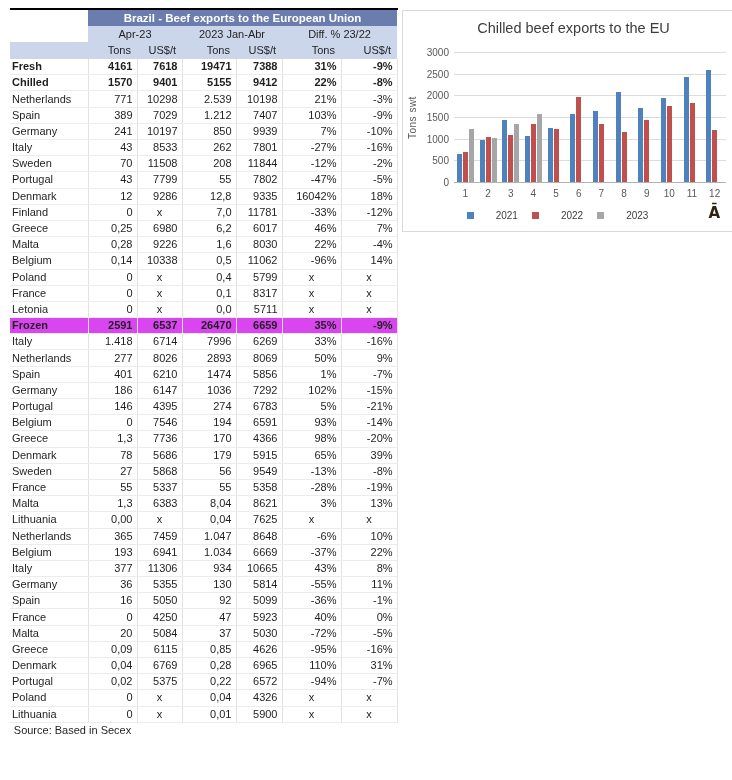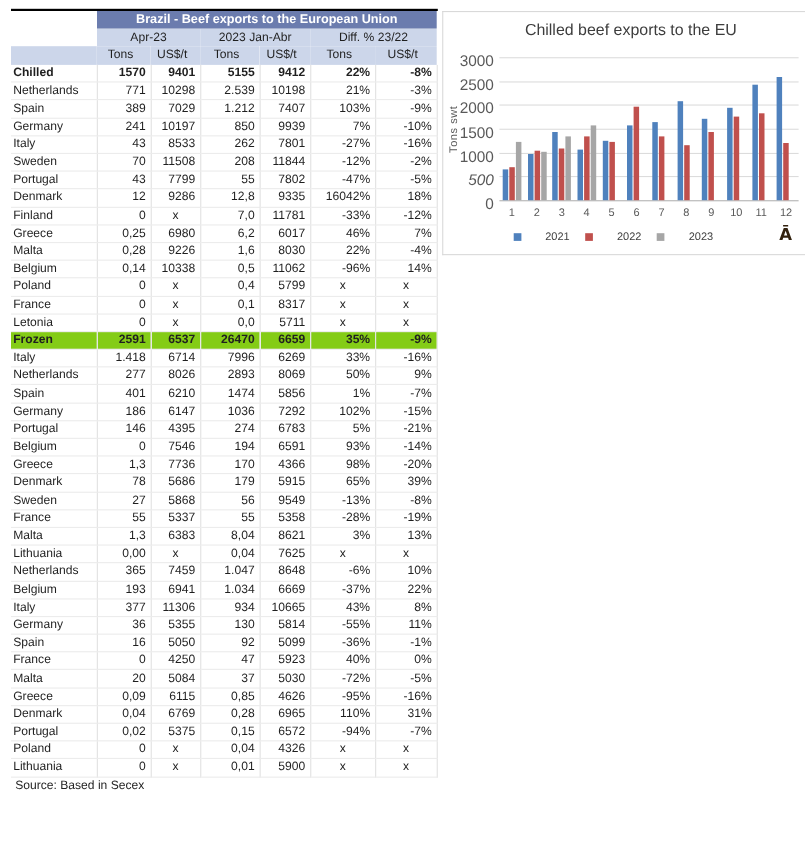--- a/index.html
+++ b/index.html
@@ -7,42 +7,42 @@
     font-family: "Liberation Sans", sans-serif; color: #1f1f1f; }
 
   
   .table-wrap { position: absolute; left: 10px; top: 8px; width: 388px; border-top: 2px solid #000; }
   table { border-collapse: collapse; table-layout: fixed; width: 387px; font-size: 11px; }
   th, td { height: 16.2px; line-height: 15px; overflow: hidden; white-space: nowrap; }
   td { text-align: right; padding-right: 4px; border-right: 1px solid #e2e2e2; border-bottom: 1px solid #ececec; }
   td.lbl { text-align: left; padding-left: 2px; padding-right: 0; }
   td.xval { text-align: center; padding-right: 0; }
   tr.bold td { font-weight: 700; }
-  tr.summary td { font-weight: 700; background: #84cc16; }
+  tr.summary td { font-weight: 700; background: #d946ef; }
   .title-row th.title { background: #6b7cae; color: #fff; font-weight: 700; font-size: 11.5px; text-align: center; }
   .title-row th.corner { background: #fff; }
   .group-row th { background: #ccd6ea; font-weight: 400; text-align: center; }
   .group-row th.corner { background: #fff; }
-  .sub-row th { background: #ccd6ea; font-weight: 400; padding-right: 6px; }
+  .sub-row th { background: #ccd6ea; font-weight: 400; text-align: right; padding-right: 6px; }
   tr.source-row td { border: none; text-align: center; padding-left: 2px; }
 
   
   .chart { position: absolute; left: 402px; top: 10px; width: 330px; height: 222px;
     background: #fff; border: 1px solid #d9d9d9; border-right: none; }
   .chart-title { position: absolute; top: 9px; left: 12px; right: 0; text-align: center;
     font-size: 14.5px; color: #3d3d3d; }
   .y-title { position: absolute; left: 4px; top: 42px; height: 130px; width: 14px;
     writing-mode: vertical-rl; transform: rotate(180deg); text-align: center;
     font-size: 10px; color: #595959; letter-spacing: .5px; }
   .plot { position: absolute; left: 51px; top: 42px; width: 272px; height: 130px; }
   .grid { position: absolute; left: 0; width: 100%; height: 1px; background: #dcdcdc; }
   .grid.axis { background: #b3b3b3; }
   .bar { position: absolute; bottom: 1px; width: 5px; }
   .ytick { position: absolute; left: 8px; width: 38px; text-align: right;
-    font-size: 14px; color: #595959; }
+    font-size: 10px; color: #595959; }
   .xtick { position: absolute; width: 20px; text-align: center; top: 177px;
     font-size: 10px; color: #595959; }
   .legend { position: absolute; top: 199px; left: 0; right: 20px; display: flex;
     justify-content: center; gap: 14px; align-items: center; }
   .legend-item { display: flex; align-items: center; gap: 22px; font-size: 10px; color: #404040; }
   .swatch { width: 7px; height: 7px; display: inline-block; }
   .stray { position: absolute; right: 12px; top: 193px; font-size: 15px; font-weight: 700;
     color: #33220f; font-family: "DejaVu Sans", sans-serif; }
 </style>
 </head>
@@ -77,20 +77,29 @@
         <th>Tons</th>
             <th>US$/t</th>
             <th>Tons</th>
             <th>US$/t</th>
             <th>Tons</th>
             <th>US$/t</th>
           </tr>
       </thead>
       <tbody id="tbody">
           <tr class="bold">
+            <td class="lbl">Fresh</td>
+            <td>4161</td>
+            <td>7618</td>
+            <td>19471</td>
+            <td>7388</td>
+            <td>31%</td>
+            <td>-9%</td>
+          </tr>
+          <tr class="bold">
             <td class="lbl">Chilled</td>
             <td>1570</td>
             <td>9401</td>
             <td>5155</td>
             <td>9412</td>
             <td>22%</td>
             <td>-8%</td>
           </tr>
           <tr>
             <td class="lbl">Netherlands</td>
@@ -413,21 +422,21 @@
             <td>6769</td>
             <td>0,28</td>
             <td>6965</td>
             <td>110%</td>
             <td>31%</td>
           </tr>
           <tr>
             <td class="lbl">Portugal</td>
             <td>0,02</td>
             <td>5375</td>
-            <td>0,15</td>
+            <td>0,22</td>
             <td>6572</td>
             <td>-94%</td>
             <td>-7%</td>
           </tr>
           <tr>
             <td class="lbl">Poland</td>
             <td>0</td>
             <td class="xval">x</td>
             <td>0,04</td>
             <td>4326</td>
@@ -490,21 +499,21 @@
         <div class="bar" style="left: 212.833px; height: 76.05px; background: rgb(192, 80, 77);"></div>
         <div class="bar" style="left: 235.5px; height: 79.3px; background: rgb(192, 80, 77);"></div>
         <div class="bar" style="left: 258.167px; height: 52.4333px; background: rgb(192, 80, 77);"></div>
         <div class="bar" style="left: 14.8333px; height: 53.3px; background: rgb(166, 166, 166);"></div>
         <div class="bar" style="left: 37.5px; height: 43.7667px; background: rgb(166, 166, 166);"></div>
         <div class="bar" style="left: 60.1667px; height: 57.6333px; background: rgb(166, 166, 166);"></div>
         <div class="bar" style="left: 82.8333px; height: 68.0333px; background: rgb(166, 166, 166);"></div>
       </div>
     <div id="yticks">
         <div class="ytick" style="top: 166px;">0</div>
-        <div class="ytick" style="top: 144.333px; font-style: italic;">500</div>
+        <div class="ytick" style="top: 144.333px;">500</div>
         <div class="ytick" style="top: 122.667px;">1000</div>
         <div class="ytick" style="top: 101px;">1500</div>
         <div class="ytick" style="top: 79.3333px;">2000</div>
         <div class="ytick" style="top: 57.6667px;">2500</div>
         <div class="ytick" style="top: 36px;">3000</div>
       </div>
     <div id="xticks">
         <div class="xtick" style="left: 52.3333px;">1</div>
         <div class="xtick" style="left: 75px;">2</div>
         <div class="xtick" style="left: 97.6667px;">3</div>

